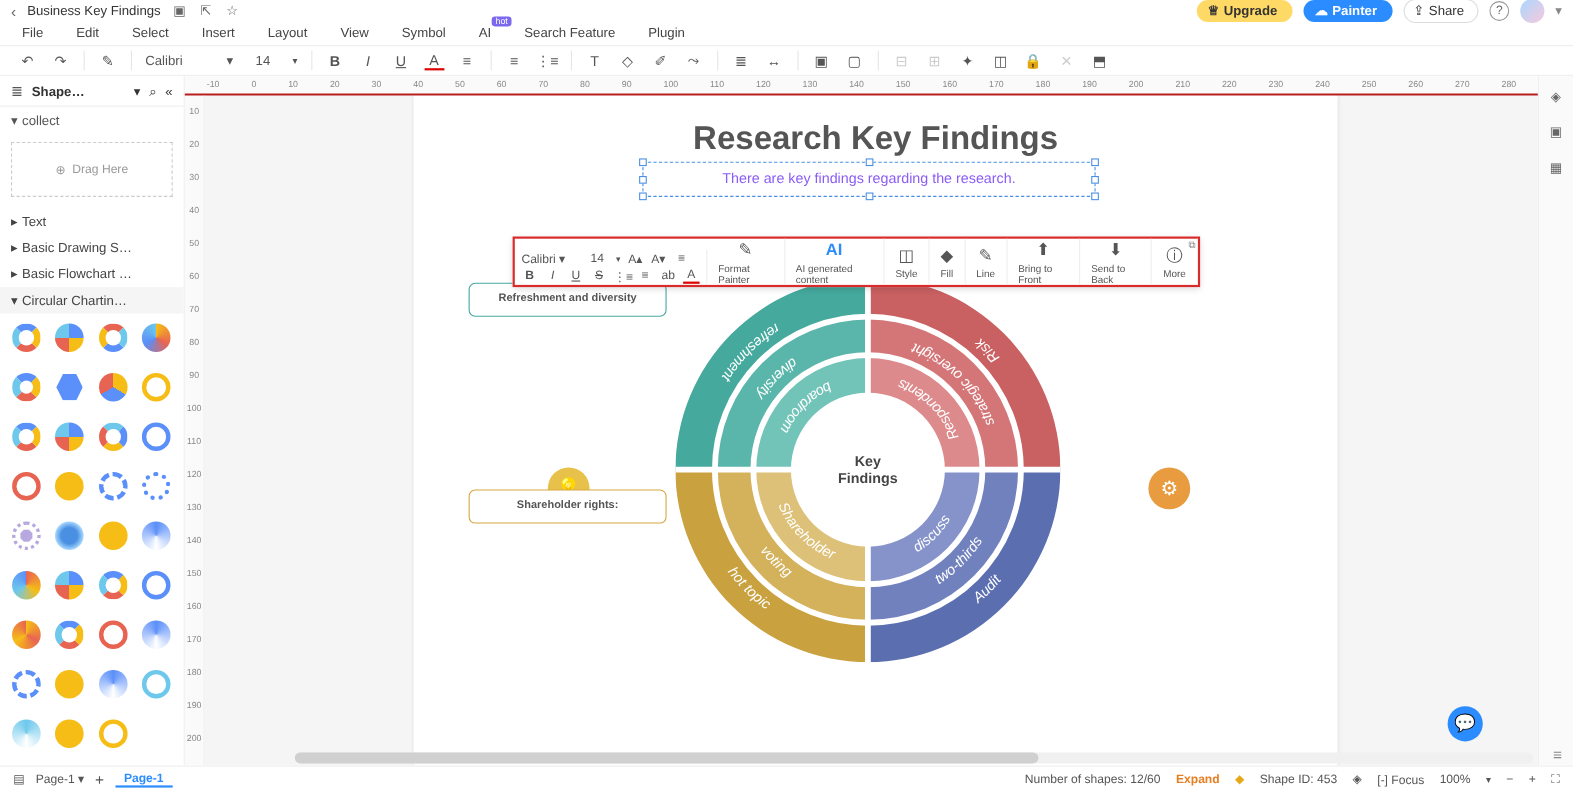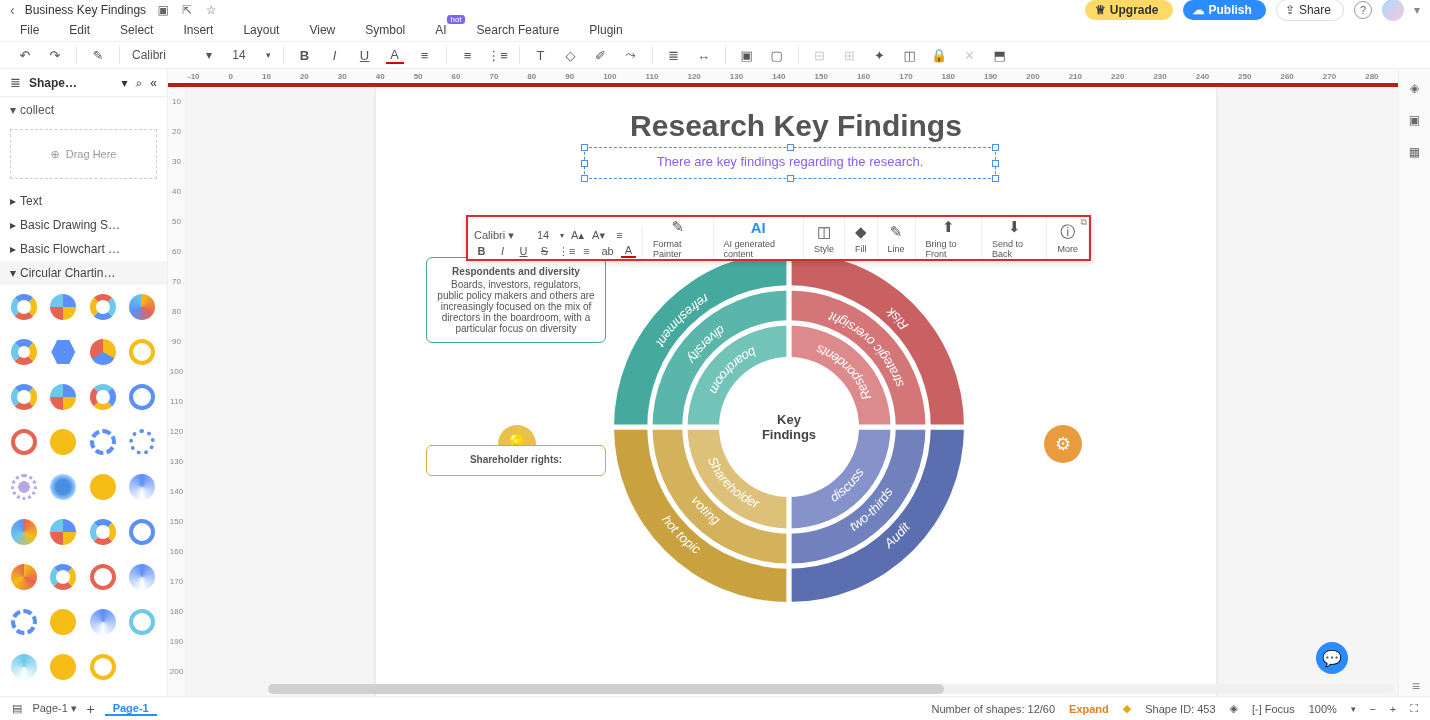--- a/index.html
+++ b/index.html
@@ -24,21 +24,21 @@
 
 
 .toolbar { height: 28px; border-top: 1px solid #eee; border-bottom: 1px solid #eee; display: flex; align-items: center; padding: 0 16px; gap: 12px; font-size: 12px; color:#555;}
 .toolbar .sep { width:1px; height:18px; background:#e5e5e5; }
 .toolbar .font-name { width: 80px; font-size: 12px; display:flex; align-items:center; gap:4px;}
 .toolbar .font-size { width: 30px; text-align:center; }
 .toolbar .tico { width:18px;height:18px;display:inline-flex;align-items:center;justify-content:center;font-size:13px;}
 
 
 .workspace { position: relative; height: calc(720px - 19px - 22px - 28px - 24px); display: flex; }
-.ruler-h { position:absolute; top:0; left:168px; right:32px; height:18px; background:#fafafa; border-bottom:4px solid #b91c1c; font-size:8px; color:#888; overflow:hidden;font-weight:bold;}
+.ruler-h { position:absolute; top:0; left:168px; right:32px; height:18px; background:#fafafa; border-bottom:2px solid #b91c1c; font-size:8px; color:#888; overflow:hidden;}
 .ruler-h .ticks{display:flex;gap:29px;padding-left:20px;padding-top:3px;}
 .ruler-v { position:absolute; top:18px; left:168px; width:18px; bottom:0; background:#fafafa; border-right:1px solid #eee; font-size:8px; color:#888;}
 .ruler-v .ticks{display:flex;flex-direction:column;gap:21px;padding-top:10px;text-align:center;}
 
 
 .leftpanel { width: 168px; background:#fff; border-right:1px solid #eee; display:flex; flex-direction:column; font-size:12px;}
 .leftpanel .head { height:28px; display:flex; align-items:center; padding:0 10px; gap:8px; border-bottom:1px solid #eee;}
 .leftpanel .head .tree-ico{font-size:13px;color:#555;}
 .leftpanel .head .title{font-weight:600; flex:1; overflow:hidden; text-overflow:ellipsis; white-space:nowrap;}
 .leftpanel .collect { padding:6px 10px; font-size:12px; color:#555; display:flex;align-items:center;gap:4px;}
@@ -125,21 +125,21 @@
   <span class="ico">▣</span>
   <span class="ico">⇱</span>
   <span class="ico">☆</span>
   <div class="right">
     <div class="btn-upgrade">
         <span>♕</span>
         <span>Upgrade</span>
       </div>
     <div class="btn-publish">
         <span>☁</span>
-        <span>Publish</span>
+        <span>Painter</span>
       </div>
     <div class="btn-share">
         <span>⇪</span>
         <span>Share</span>
       </div>
     <div class="help-circ">?</div>
     <div class="avatar"></div>
     <span style="color:#888;">▾</span>
   </div>
 </div>
@@ -468,22 +468,21 @@
             <text><textPath href="#arc-tr-i" startOffset="50%" text-anchor="middle">Respondents</textPath></text>
             <text><textPath href="#arc-br-i" startOffset="50%" text-anchor="middle">discuss</textPath></text>
             <text><textPath href="#arc-bl-i" startOffset="50%" text-anchor="middle">Shareholder</textPath></text>
           </g>
         </svg>
         <div class="center"><span>Key</span><br><span>Findings</span></div>
       </div>
 
       <div class="badge badge-teal">◎</div>
       <div class="card card-teal">
-        <div class="tt">Respondents and diversity</div>
-        <div>Boards, investors, regulators, public policy makers and others are increasingly focused on the mix of directors in the boardroom, with a particular focus on diversity</div>
+        <div class="tt">Refreshment and diversity</div>
       </div>
       <div class="badge badge-yellow">💡</div>
       <div class="card card-yellow">
         <div class="tt">Shareholder rights:</div>
       </div>
       <div class="badge badge-orange">⚙</div>
     </div>
 
     <div class="float-tb">
       <span class="close">⧉</span>

